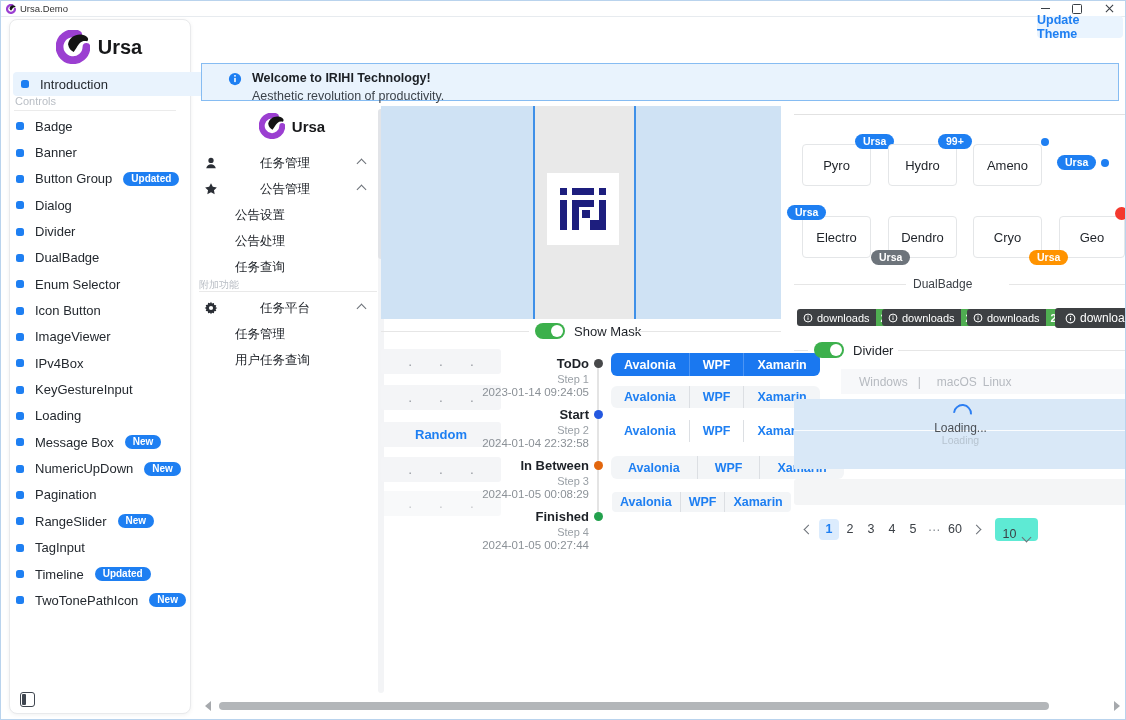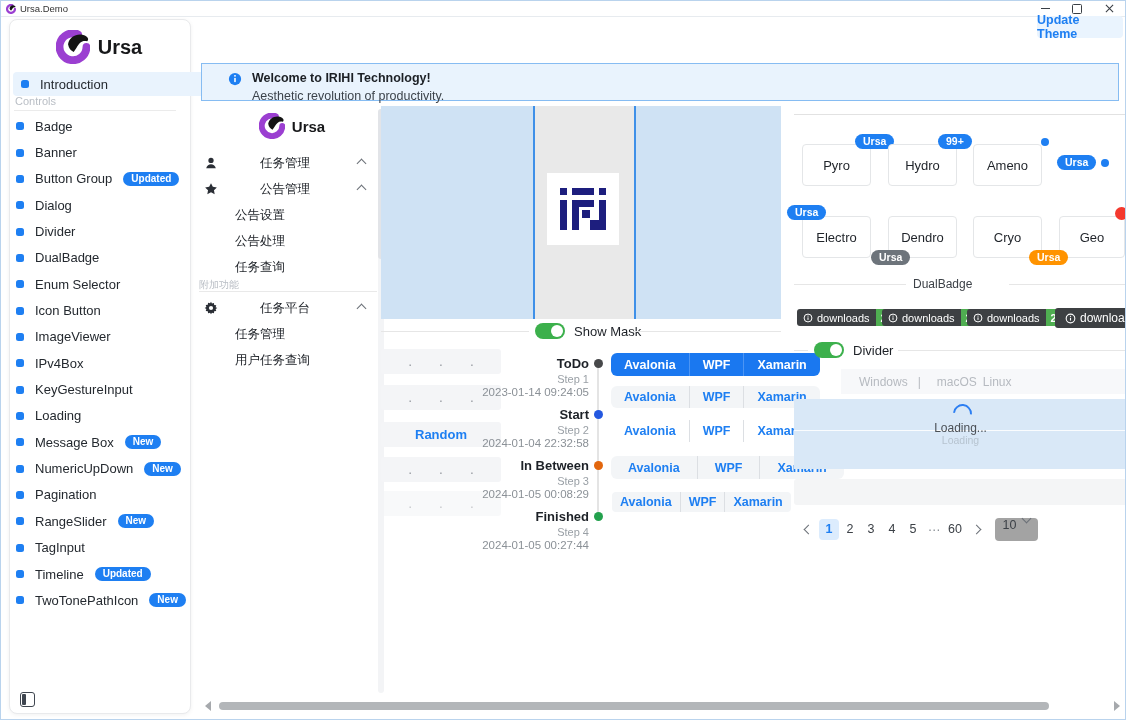--- a/index.html
+++ b/index.html
@@ -100,21 +100,21 @@
   .dual .r{background:#4fae51;display:flex;align-items:center;padding:0 5px;font-weight:bold;}
   .tabs-bar{left:840px;top:368px;width:333px;height:25px;background:#f7f8fa;display:flex;align-items:center;
             font-size:12px;color:#b6bac0;padding-left:8px;box-sizing:border-box;}
   .load-box{left:793px;top:398px;width:333px;height:70px;background:#d9e8f7;}
   .load-line{left:793px;top:429px;width:333px;height:1px;background:rgba(255,255,255,.85);}
   .spinner{width:15px;height:15px;border-radius:50%;border:2.5px solid transparent;
            border-top-color:#2d7ff2;border-right-color:#2d7ff2;transform:rotate(-40deg);}
   .gray-bar{left:793px;top:478px;width:333px;height:26px;background:#f4f5f6;border-radius:3px;}
   .pg-item{height:21px;min-width:20px;display:flex;align-items:center;justify-content:center;font-size:12.5px;color:#3c4147;}
   .pg-active{background:#dcecfd;border-radius:4px;color:#1e7ff2;font-weight:bold;}
-  .pg-combo{width:43px;height:23px;background:#a3a3a3;border-radius:4px;display:flex;align-items:flex-start;
+  .pg-combo{width:43px;height:23px;background:#5eead4;border-radius:4px;display:flex;align-items:flex-end;
             justify-content:center;gap:7px;font-size:12.5px;color:#3c4147;}
 
   
   .hs-thumb{left:218px;top:701px;width:830px;height:8px;background:#b3b6b9;border-radius:4px;}
   .tri{width:0;height:0;border-style:solid;}
   .tri-left{border-width:5px 6px 5px 0;border-color:transparent #a6a9ad transparent transparent;}
   .tri-right{border-width:5px 0 5px 6px;border-color:transparent transparent transparent #a6a9ad;}
 </style>
 </head>
 <body>

